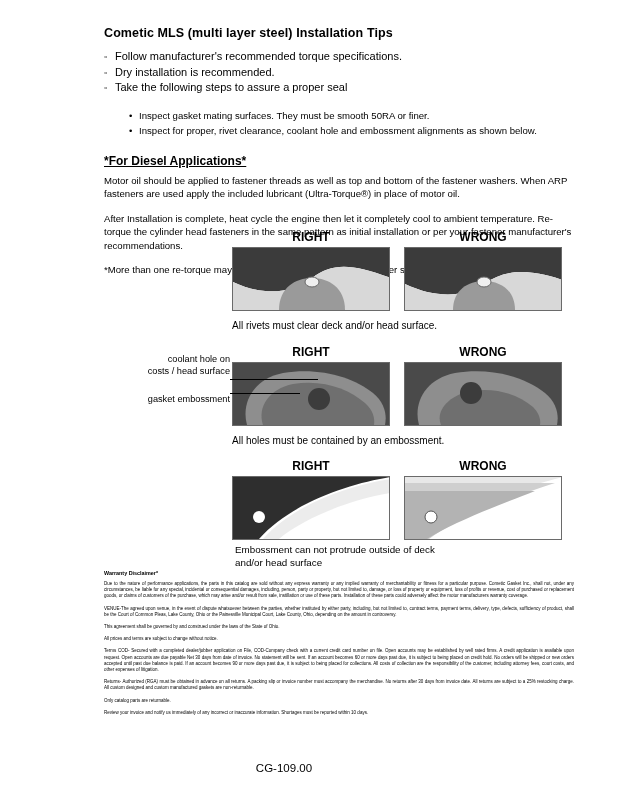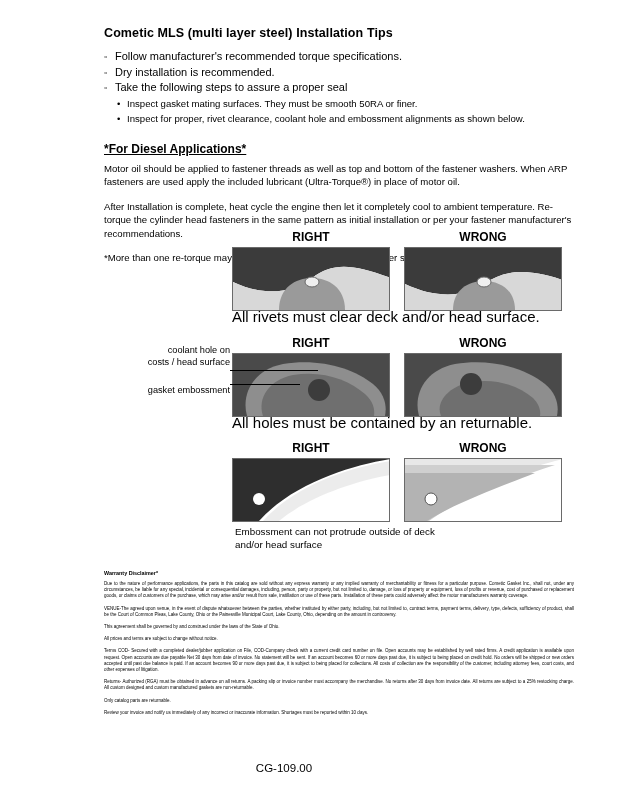--- a/index.html
+++ b/index.html
@@ -36,21 +36,21 @@
     padding-left:11px;
     position:relative;
   }
   ul.bullets > li:before{
     content:"\25E6";
     position:absolute;left:0;top:0;
     font-size:9.6px;
   }
   ul.sub{
     list-style:none;
-    margin:0;padding:0 0 0 13px;
+    margin:12px;padding:0 0 0 13px;
   }
   ul.sub > li{
     font-size:9.6px;
     line-height:15.5px;
     padding-left:10px;
     position:relative;
   }
   ul.sub > li:before{
     content:"\2022";
     position:absolute;left:0;top:0;
@@ -99,22 +99,22 @@
     gap:14px;
   }
   .panel{
     width:158px;height:62px;
     border:1px solid #6a6a6a;
     overflow:hidden;
     position:relative;
     background:#ffffff;
   }
   .caption{
-    font-size:15px;
-    margin:0 0 12px 0;
+    font-size:10px;
+    margin:9px 0 12px 0;
     line-height:12.5px;
   }
   .caption2{
     font-size:9.8px;
     margin:4px 0 12px 3px;
     line-height:12.5px;
   }
 
   
   .annot{
@@ -223,21 +223,21 @@
         </div>
         <div class="panel">
           <svg width="158" height="62" viewBox="0 0 158 62">
             <rect x="0" y="0" width="158" height="62" fill="#4a4a4a"></rect>
             <path d="M14,62 C8,40 20,16 50,10 C86,4 120,14 140,30 C152,40 154,52 152,62 Z" fill="#8e8e8e"></path>
             <path d="M36,62 C30,48 44,32 66,28 C92,24 114,32 128,44 C134,50 136,57 135,62 Z" fill="#6f6f6f"></path>
             <circle cx="66" cy="30" r="11" fill="#3c3c3c"></circle>
           </svg>
         </div>
       </div>
-      <div class="caption">All holes must be contained by an returnable.</div>
+      <div class="caption">All holes must be contained by an embossment.</div>
 
       <div class="annot annot-a">
         <span>coolant hole on</span><br>
         <span>costs / head surface</span>
       </div>
       <div class="annot annot-b">
         <span>gasket embossment</span>
       </div>
       <div class="leader" style="left:-2px;top:34px;width:88px;"></div>
       <div class="leader" style="left:-2px;top:48px;width:70px;"></div>

